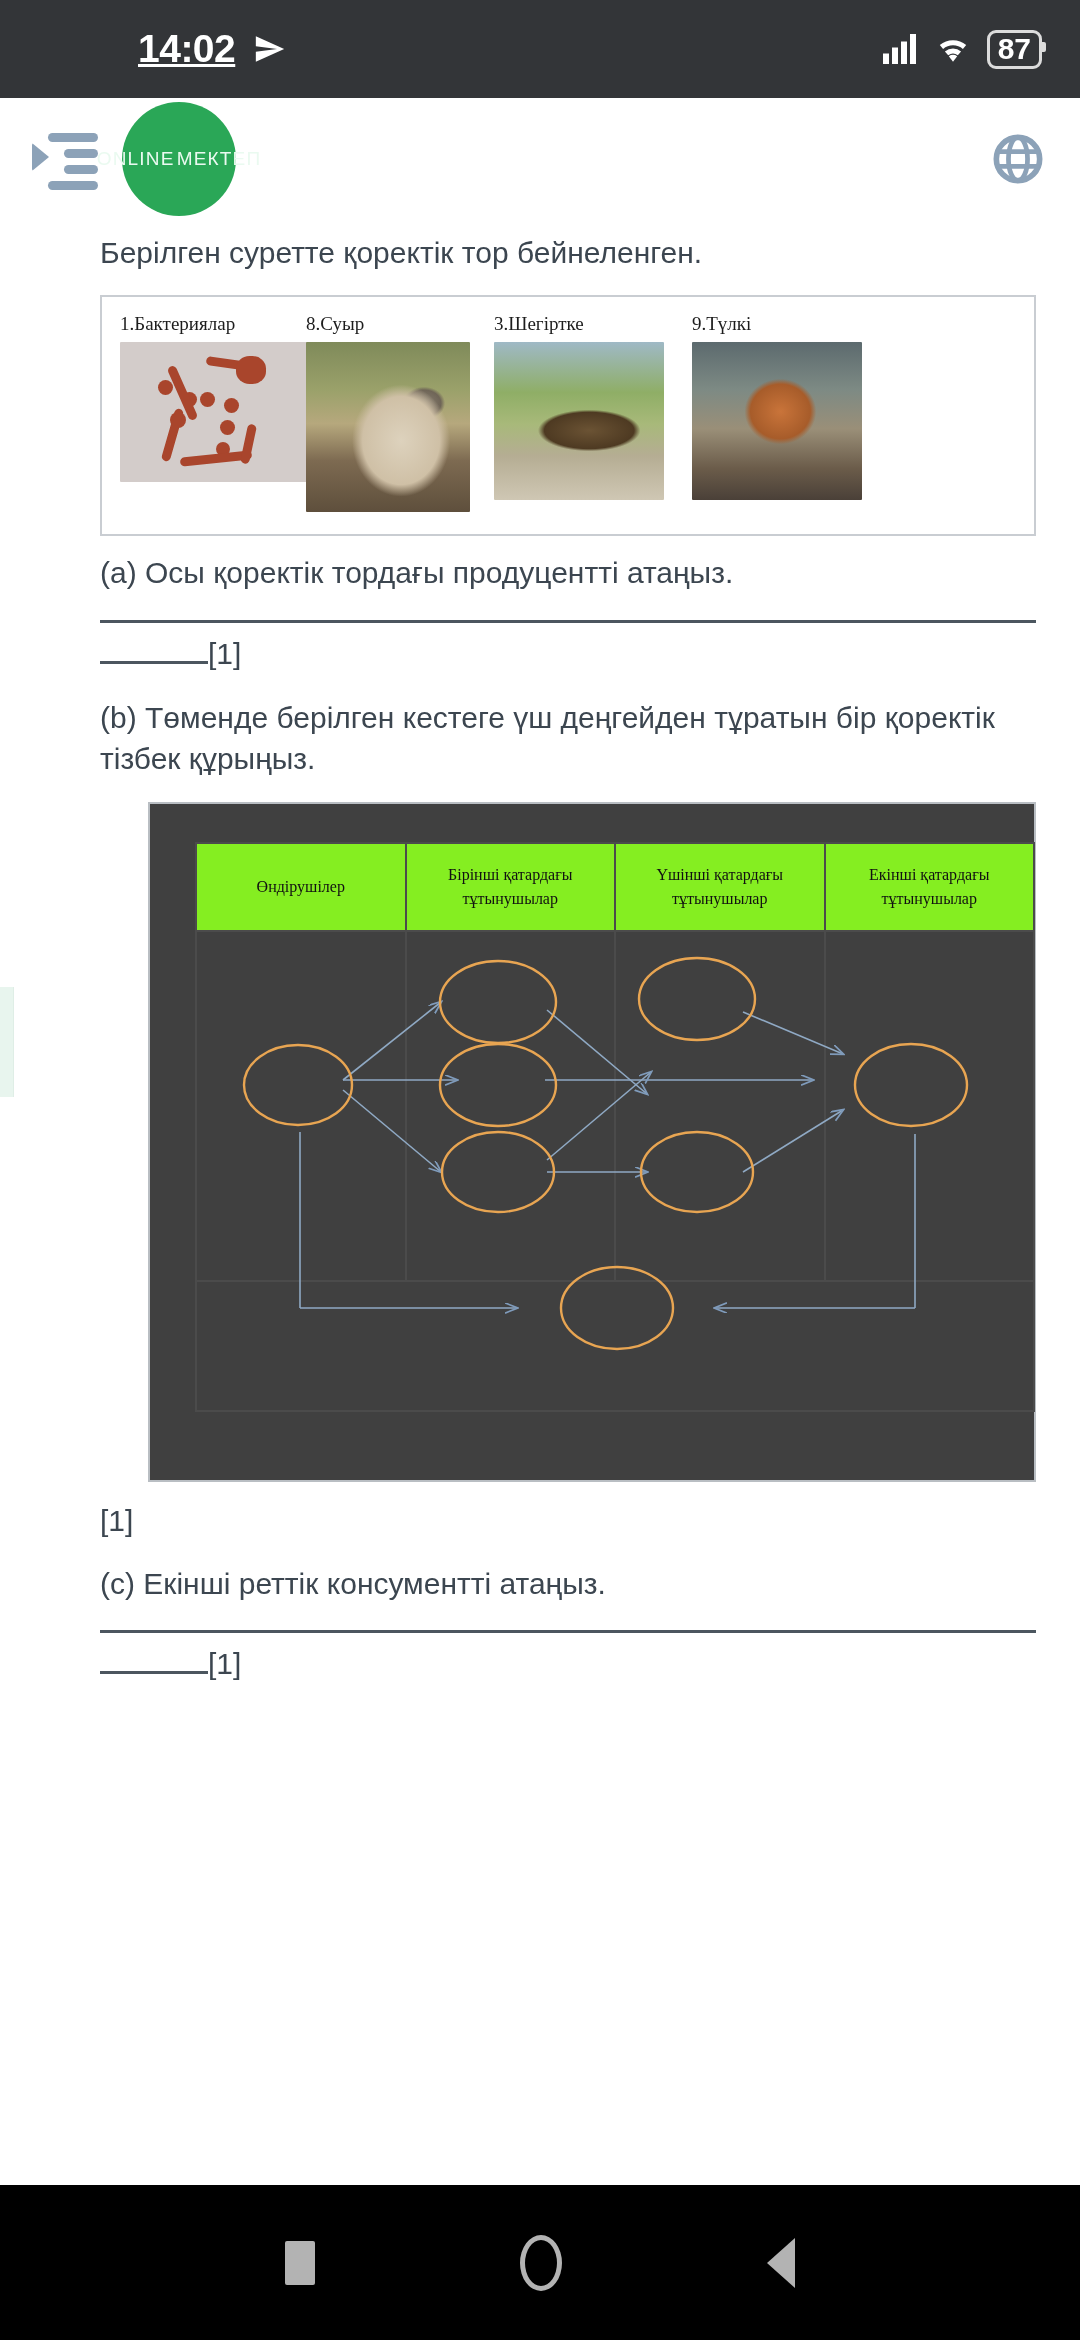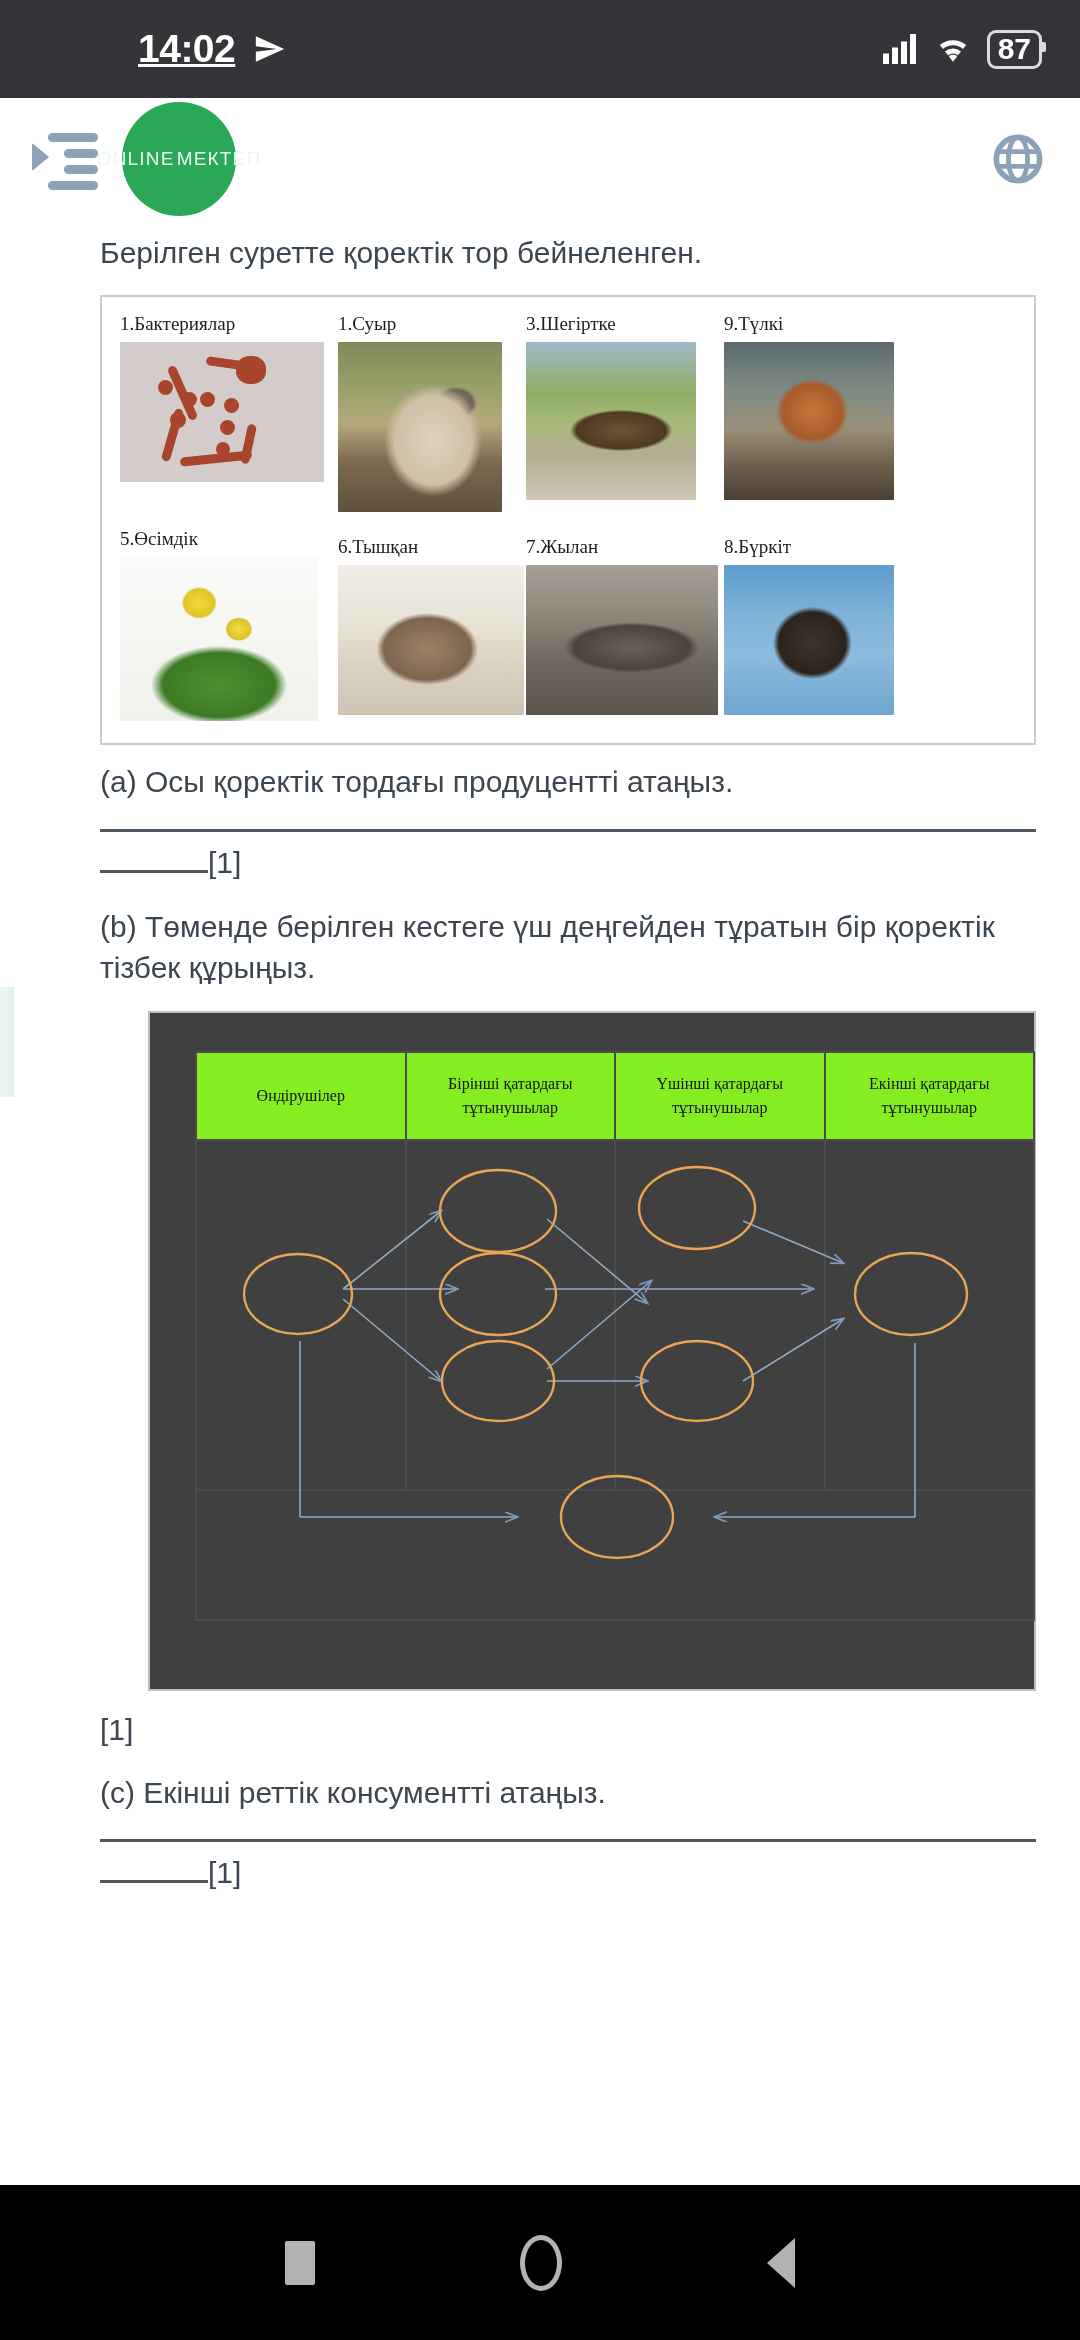--- a/index.html
+++ b/index.html
@@ -372,70 +372,52 @@
 
   <div class="page">
     <div class="left-stub"></div>
 
     <div class="content">
 
       <div class="q-text first">Берілген суретте қоректік тор бейнеленген.</div>
 
       <div class="figure-box">
         <div class="grid-row r1">
-          <div class="cell" style="width:218px">
+          <div class="cell" style="width:186px">
             <div class="cell-label">1.Бактериялар</div>
             <div class="thumb img-bacteria">
               <span class="dotcol" style="left:38px;top:38px;width:15px;height:15px"></span>
               <span class="dotcol" style="left:62px;top:50px;width:15px;height:15px"></span>
               <span class="dotcol" style="left:80px;top:50px;width:15px;height:15px"></span>
               <span class="dotcol" style="left:50px;top:70px;width:16px;height:16px"></span>
               <span class="dotcol" style="left:104px;top:56px;width:15px;height:15px"></span>
               <span class="dotcol" style="left:100px;top:78px;width:15px;height:15px"></span>
               <span class="dotcol" style="left:96px;top:100px;width:14px;height:14px"></span>
               <span class="dotcol" style="left:58px;top:22px;width:9px;height:58px;border-radius:6px;transform:rotate(-24deg)"></span>
               <span class="dotcol" style="left:86px;top:18px;width:58px;height:9px;border-radius:6px;transform:rotate(8deg)"></span>
               <span class="dotcol" style="left:48px;top:66px;width:9px;height:54px;border-radius:6px;transform:rotate(16deg)"></span>
               <span class="dotcol" style="left:60px;top:112px;width:72px;height:9px;border-radius:6px;transform:rotate(-6deg)"></span>
               <span class="dotcol" style="left:124px;top:82px;width:9px;height:40px;border-radius:6px;transform:rotate(12deg)"></span>
               <span class="dotcol" style="left:116px;top:14px;width:30px;height:28px;border-radius:45%"></span>
             </div>
           </div>
           <div class="cell" style="width:188px">
-            <div class="cell-label">1.Суыр</div>
+            <div class="cell-label">8.Суыр</div>
             <div class="thumb img-marmot"></div>
           </div>
           <div class="cell" style="width:198px">
             <div class="cell-label">3.Шегіртке</div>
             <div class="thumb img-grass"></div>
           </div>
           <div class="cell" style="width:170px">
             <div class="cell-label">9.Түлкі</div>
             <div class="thumb img-fox"></div>
           </div>
         </div>
 
-        <div class="grid-row r2">
-          <div class="cell" style="width:218px">
-            <div class="cell-label">5.Өсімдік</div>
-            <div class="thumb img-plant"></div>
-          </div>
-          <div class="cell" style="width:188px;padding-top:8px">
-            <div class="cell-label">6.Тышқан</div>
-            <div class="thumb img-mouse"></div>
-          </div>
-          <div class="cell" style="width:198px;padding-top:8px">
-            <div class="cell-label">7.Жылан</div>
-            <div class="thumb img-snake"></div>
-          </div>
-          <div class="cell" style="width:170px;padding-top:8px">
-            <div class="cell-label">8.Бүркіт</div>
-            <div class="thumb img-eagle"></div>
-          </div>
-        </div>
       </div>
 
       <div class="q-text">(a) Осы қоректік тордағы продуцентті атаңыз.</div>
       <div class="ans-line"></div>
       <div class="ans-tail">
         <span class="dash"></span>
         <span>[1]</span>
       </div>
 
       <div class="q-text" style="margin-top:26px">(b) Төменде берілген кестеге үш деңгейден тұратын бір қоректік тізбек құрыңыз.</div>

